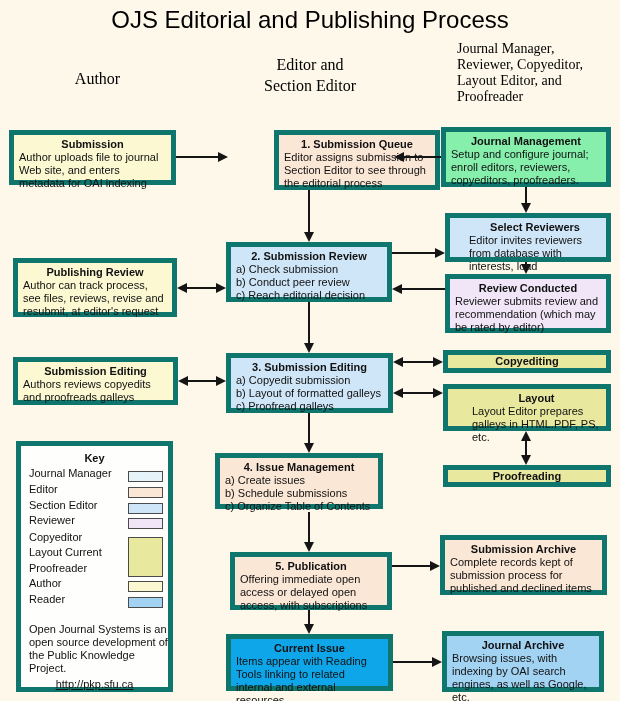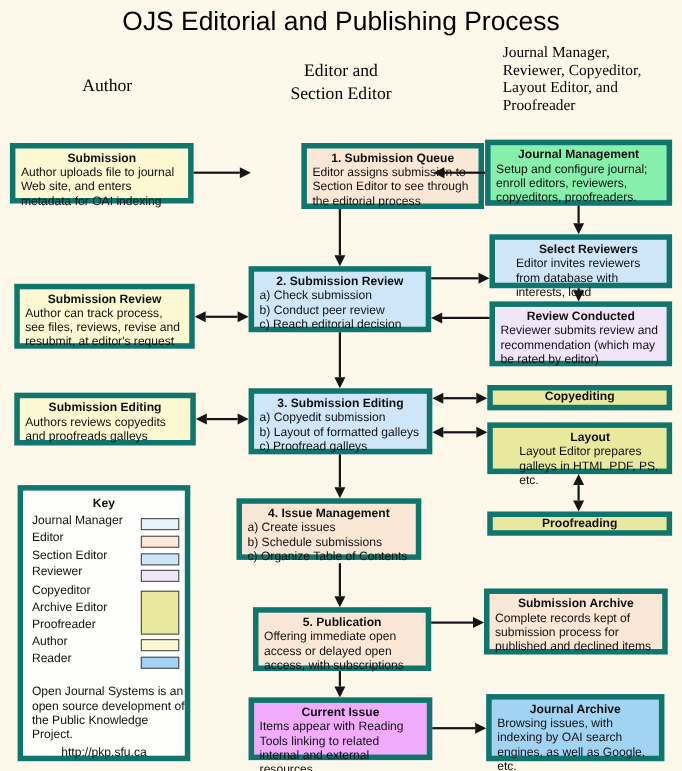--- a/index.html
+++ b/index.html
@@ -43,42 +43,42 @@
   .ah.r{border-width:5px 0 5px 10px;border-left-color:#151515;}
   .ah.l{border-width:5px 10px 5px 0;border-right-color:#151515;}
   .ah.d{border-width:10px 5px 0 5px;border-top-color:#151515;}
   .ah.u{border-width:0 5px 10px 5px;border-bottom-color:#151515;}
   
   #key{left:16px;top:441px;width:157px;height:251px;background:#fefefc;padding:0;}
   #key .kt{position:absolute;top:6px;left:0;width:100%;text-align:center;font-weight:bold;}
   .klabel{position:absolute;left:8px;height:13px;}
   .kswatch{position:absolute;left:107px;width:33px;height:9px;border:1px solid #4b4b4b;}
   #key .knote{position:absolute;left:8px;top:177px;width:141px;white-space:normal;}
-  #key .kurl{position:absolute;left:0;top:232px;width:100%;text-align:center;}
+  #key .kurl{position:absolute;left:0;top:232px;width:100%;text-align:center;text-decoration:underline;}
 </style>
 </head>
 <body style="background-color: rgb(253, 248, 234);">
 
 <div class="canvas">
 
   <div class="title">OJS Editorial and Publishing Process</div>
   <div class="colhdr" id="hdr-author">Author</div>
   <div class="colhdr" id="hdr-editor">Editor and
 Section Editor</div>
   <div class="colhdr" id="hdr-others">Journal Manager,
 Reviewer, Copyeditor,
 Layout Editor, and
 Proofreader</div>
 
   <div class="box" id="bx-a1" style="background-color: rgb(251, 248, 210);">
     <div class="bt">Submission</div>
     <div class="bb">Author uploads file to journal Web site, and enters metadata for OAI indexing</div>
   </div>
   <div class="box" id="bx-a2" style="background-color: rgb(251, 248, 210);">
-    <div class="bt">Submission Review</div>
+    <div class="bt">Publishing Review</div>
     <div class="bb">Author can track process, see files, reviews, revise and resubmit, at editor's request</div>
   </div>
   <div class="box" id="bx-a3" style="background-color: rgb(251, 248, 210);">
     <div class="bt">Submission Editing</div>
     <div class="bb">Authors reviews copyedits and proofreads galleys</div>
   </div>
 
   <div class="box" id="bx-m1" style="background-color: rgb(251, 231, 214);">
     <div class="bt">1. Submission Queue</div>
     <div class="bb">Editor assigns submission to Section Editor to see through the editorial process</div>
@@ -98,21 +98,21 @@
   <div class="box" id="bx-m4" style="background-color: rgb(251, 231, 214);">
     <div class="bt">4. Issue Management</div>
     <div class="bb">a) Create issues
 b) Schedule submissions
 c) Organize Table of Contents</div>
   </div>
   <div class="box" id="bx-m5" style="background-color: rgb(251, 231, 214);">
     <div class="bt">5. Publication</div>
     <div class="bb">Offering immediate open access or delayed open access, with subscriptions</div>
   </div>
-  <div class="box" id="bx-m6" style="background-color: #f0abfc;">
+  <div class="box" id="bx-m6" style="background-color: #0ea5e9;">
     <div class="bt">Current Issue</div>
     <div class="bb">Items appear with Reading Tools linking to related internal and external resources</div>
   </div>
 
   <div class="box" id="bx-r1" style="background-color: #86efac;">
     <div class="bt">Journal Management</div>
     <div class="bb">Setup and configure journal; enroll editors, reviewers, copyeditors, proofreaders.</div>
   </div>
   <div class="box" id="bx-r2" style="background-color: rgb(207, 230, 248);">
     <div class="bt">Select Reviewers</div>
@@ -200,21 +200,21 @@
   <div class="vl" style="left:525px;top:441px;height:14px"></div>
   <div class="ah d" style="left:521px;top:455px"></div>
 
   <div class="box" id="key">
     <div class="kt">Key</div>
     <div class="klabel" style="top:21px">Journal Manager</div>
     <div class="klabel" style="top:37px">Editor</div>
     <div class="klabel" style="top:53px">Section Editor</div>
     <div class="klabel" style="top:68px">Reviewer</div>
     <div class="klabel" style="top:85px">Copyeditor</div>
-    <div class="klabel" style="top:100px">Archive Editor</div>
+    <div class="klabel" style="top:100px">Layout Current</div>
     <div class="klabel" style="top:116px">Proofreader</div>
     <div class="klabel" style="top:131px">Author</div>
     <div class="klabel" style="top:147px">Reader</div>
     <div class="kswatch" style="top: 25px; background-color: rgb(230, 244, 250);"></div>
     <div class="kswatch" style="top: 41px; background-color: rgb(251, 231, 214);"></div>
     <div class="kswatch" style="top: 57px; background-color: rgb(207, 230, 248);"></div>
     <div class="kswatch" style="top: 72px; background-color: rgb(241, 230, 247);"></div>
     <div class="kswatch" style="top: 91px; height: 38px; background-color: rgb(232, 233, 159);"></div>
     <div class="kswatch" style="top: 135px; background-color: rgb(251, 248, 210);"></div>
     <div class="kswatch" style="top: 151px; background-color: rgb(163, 211, 243);"></div>

